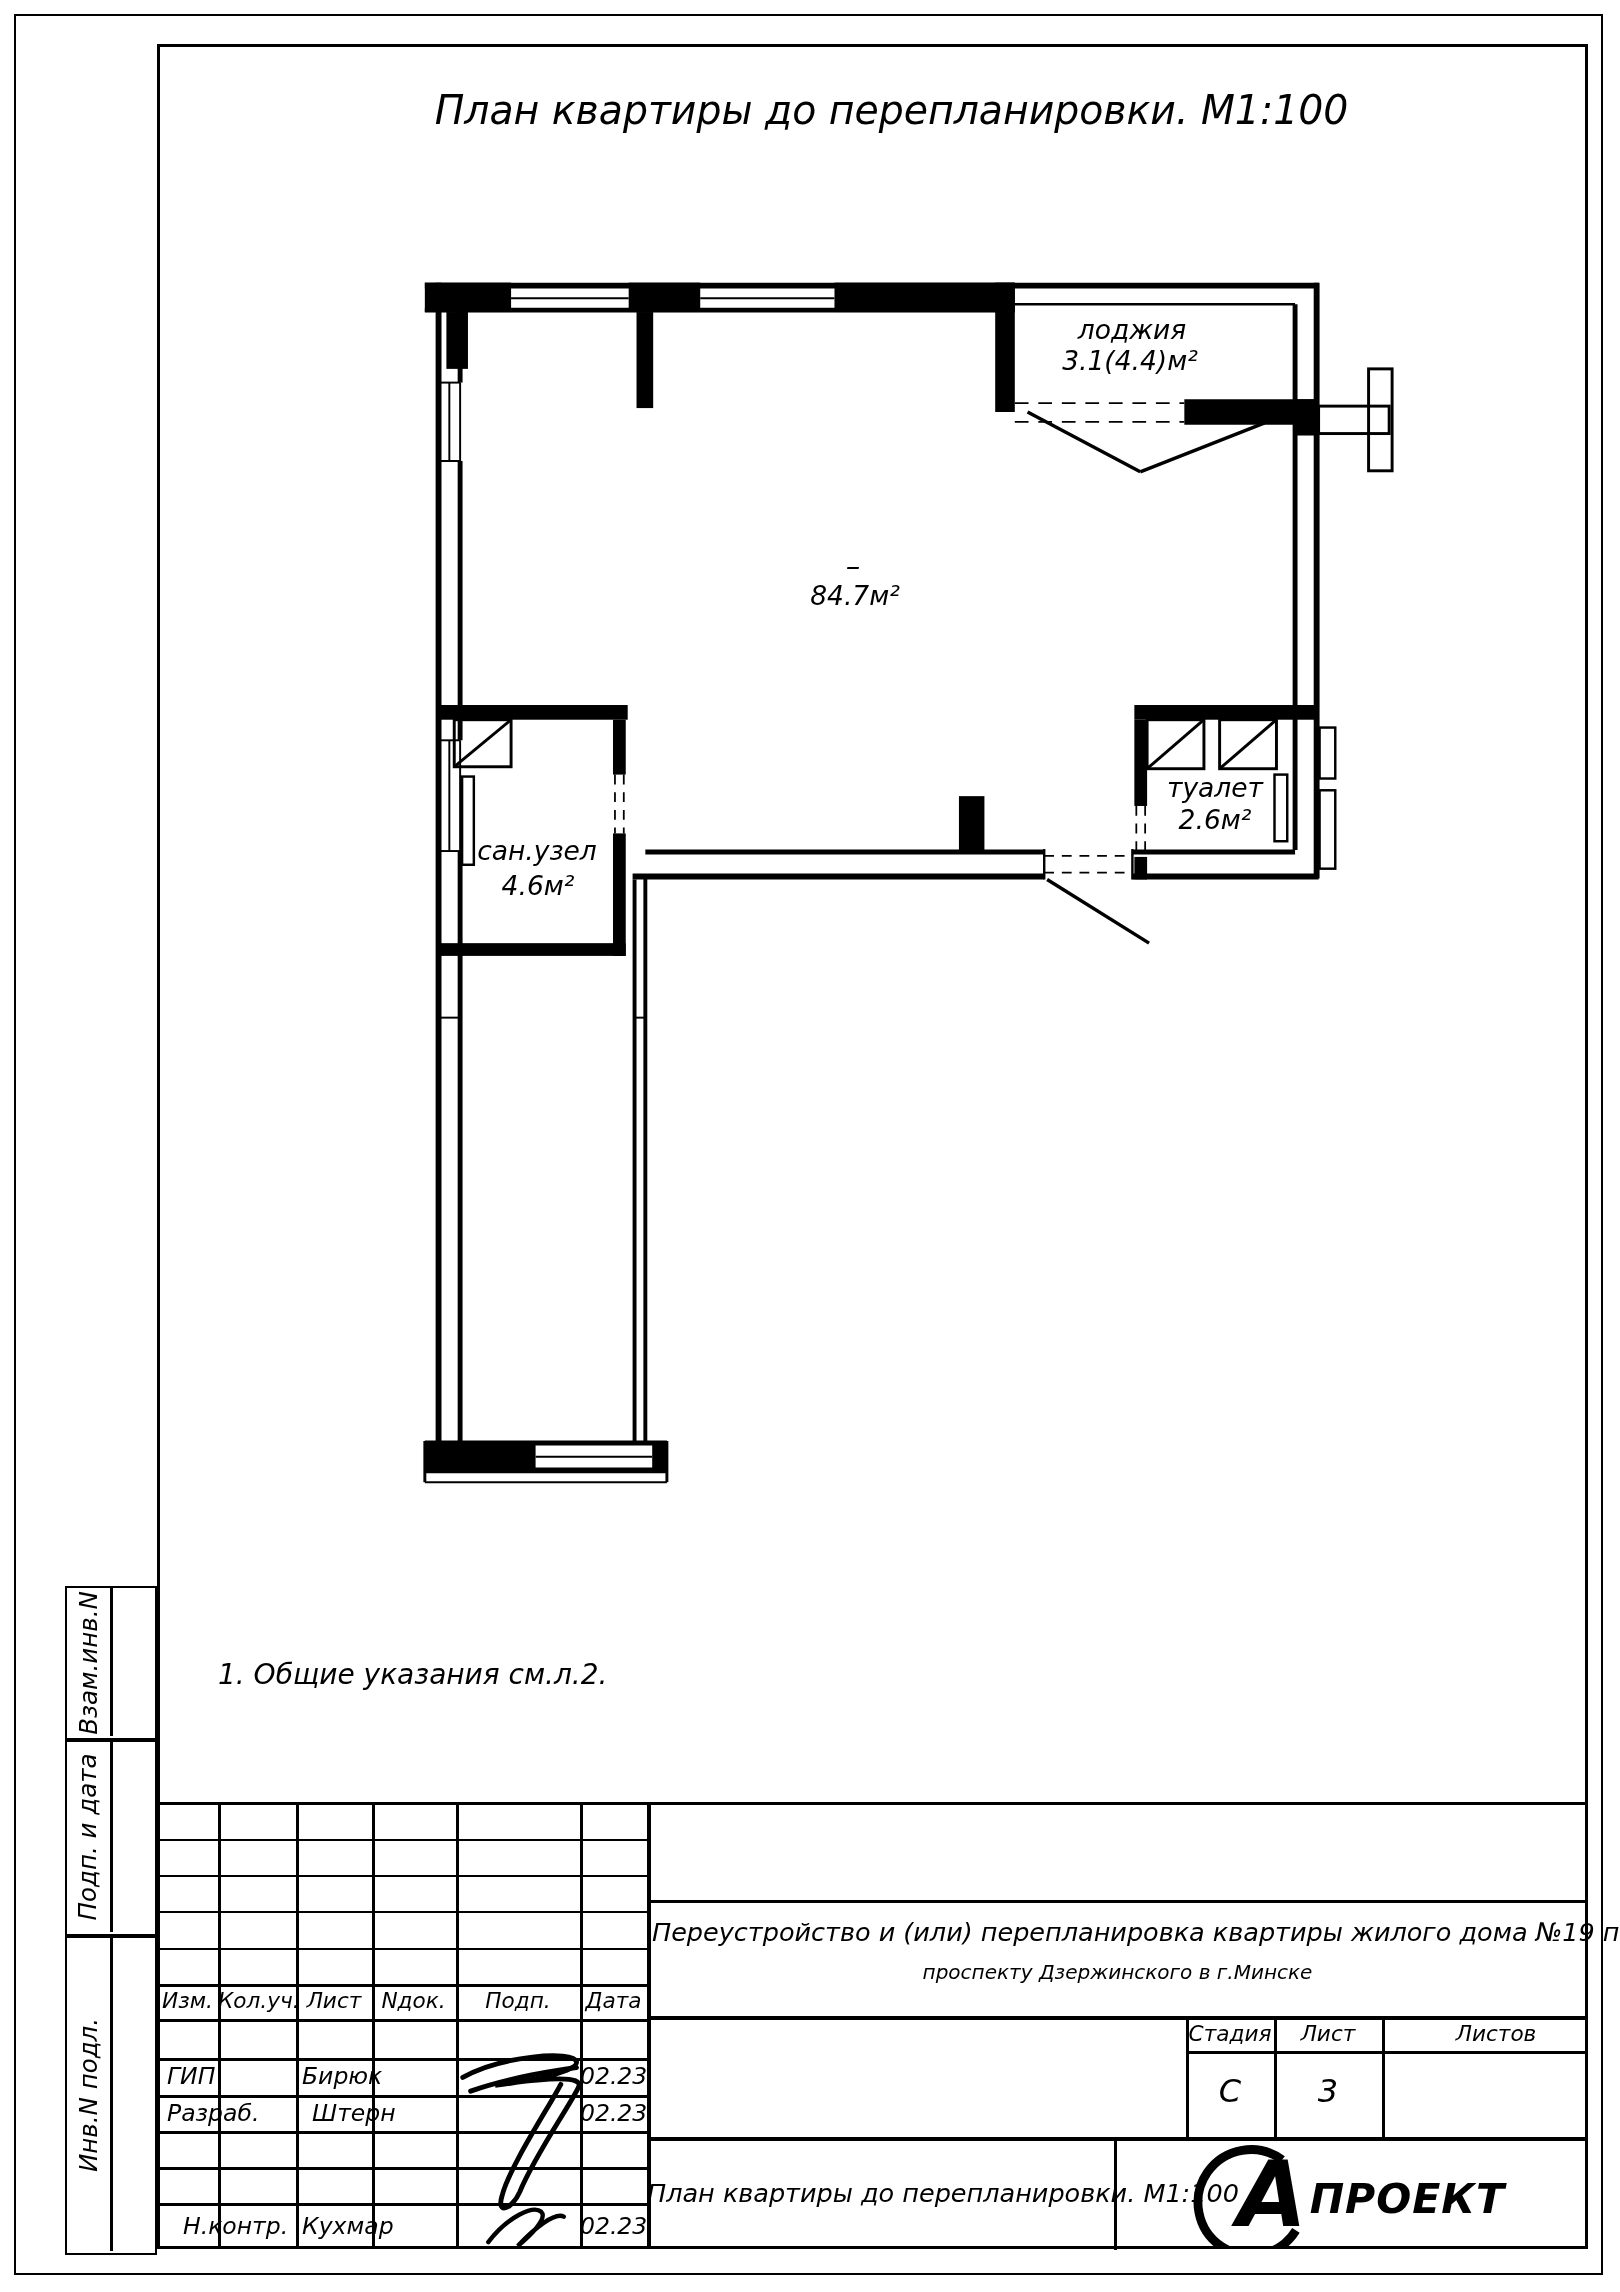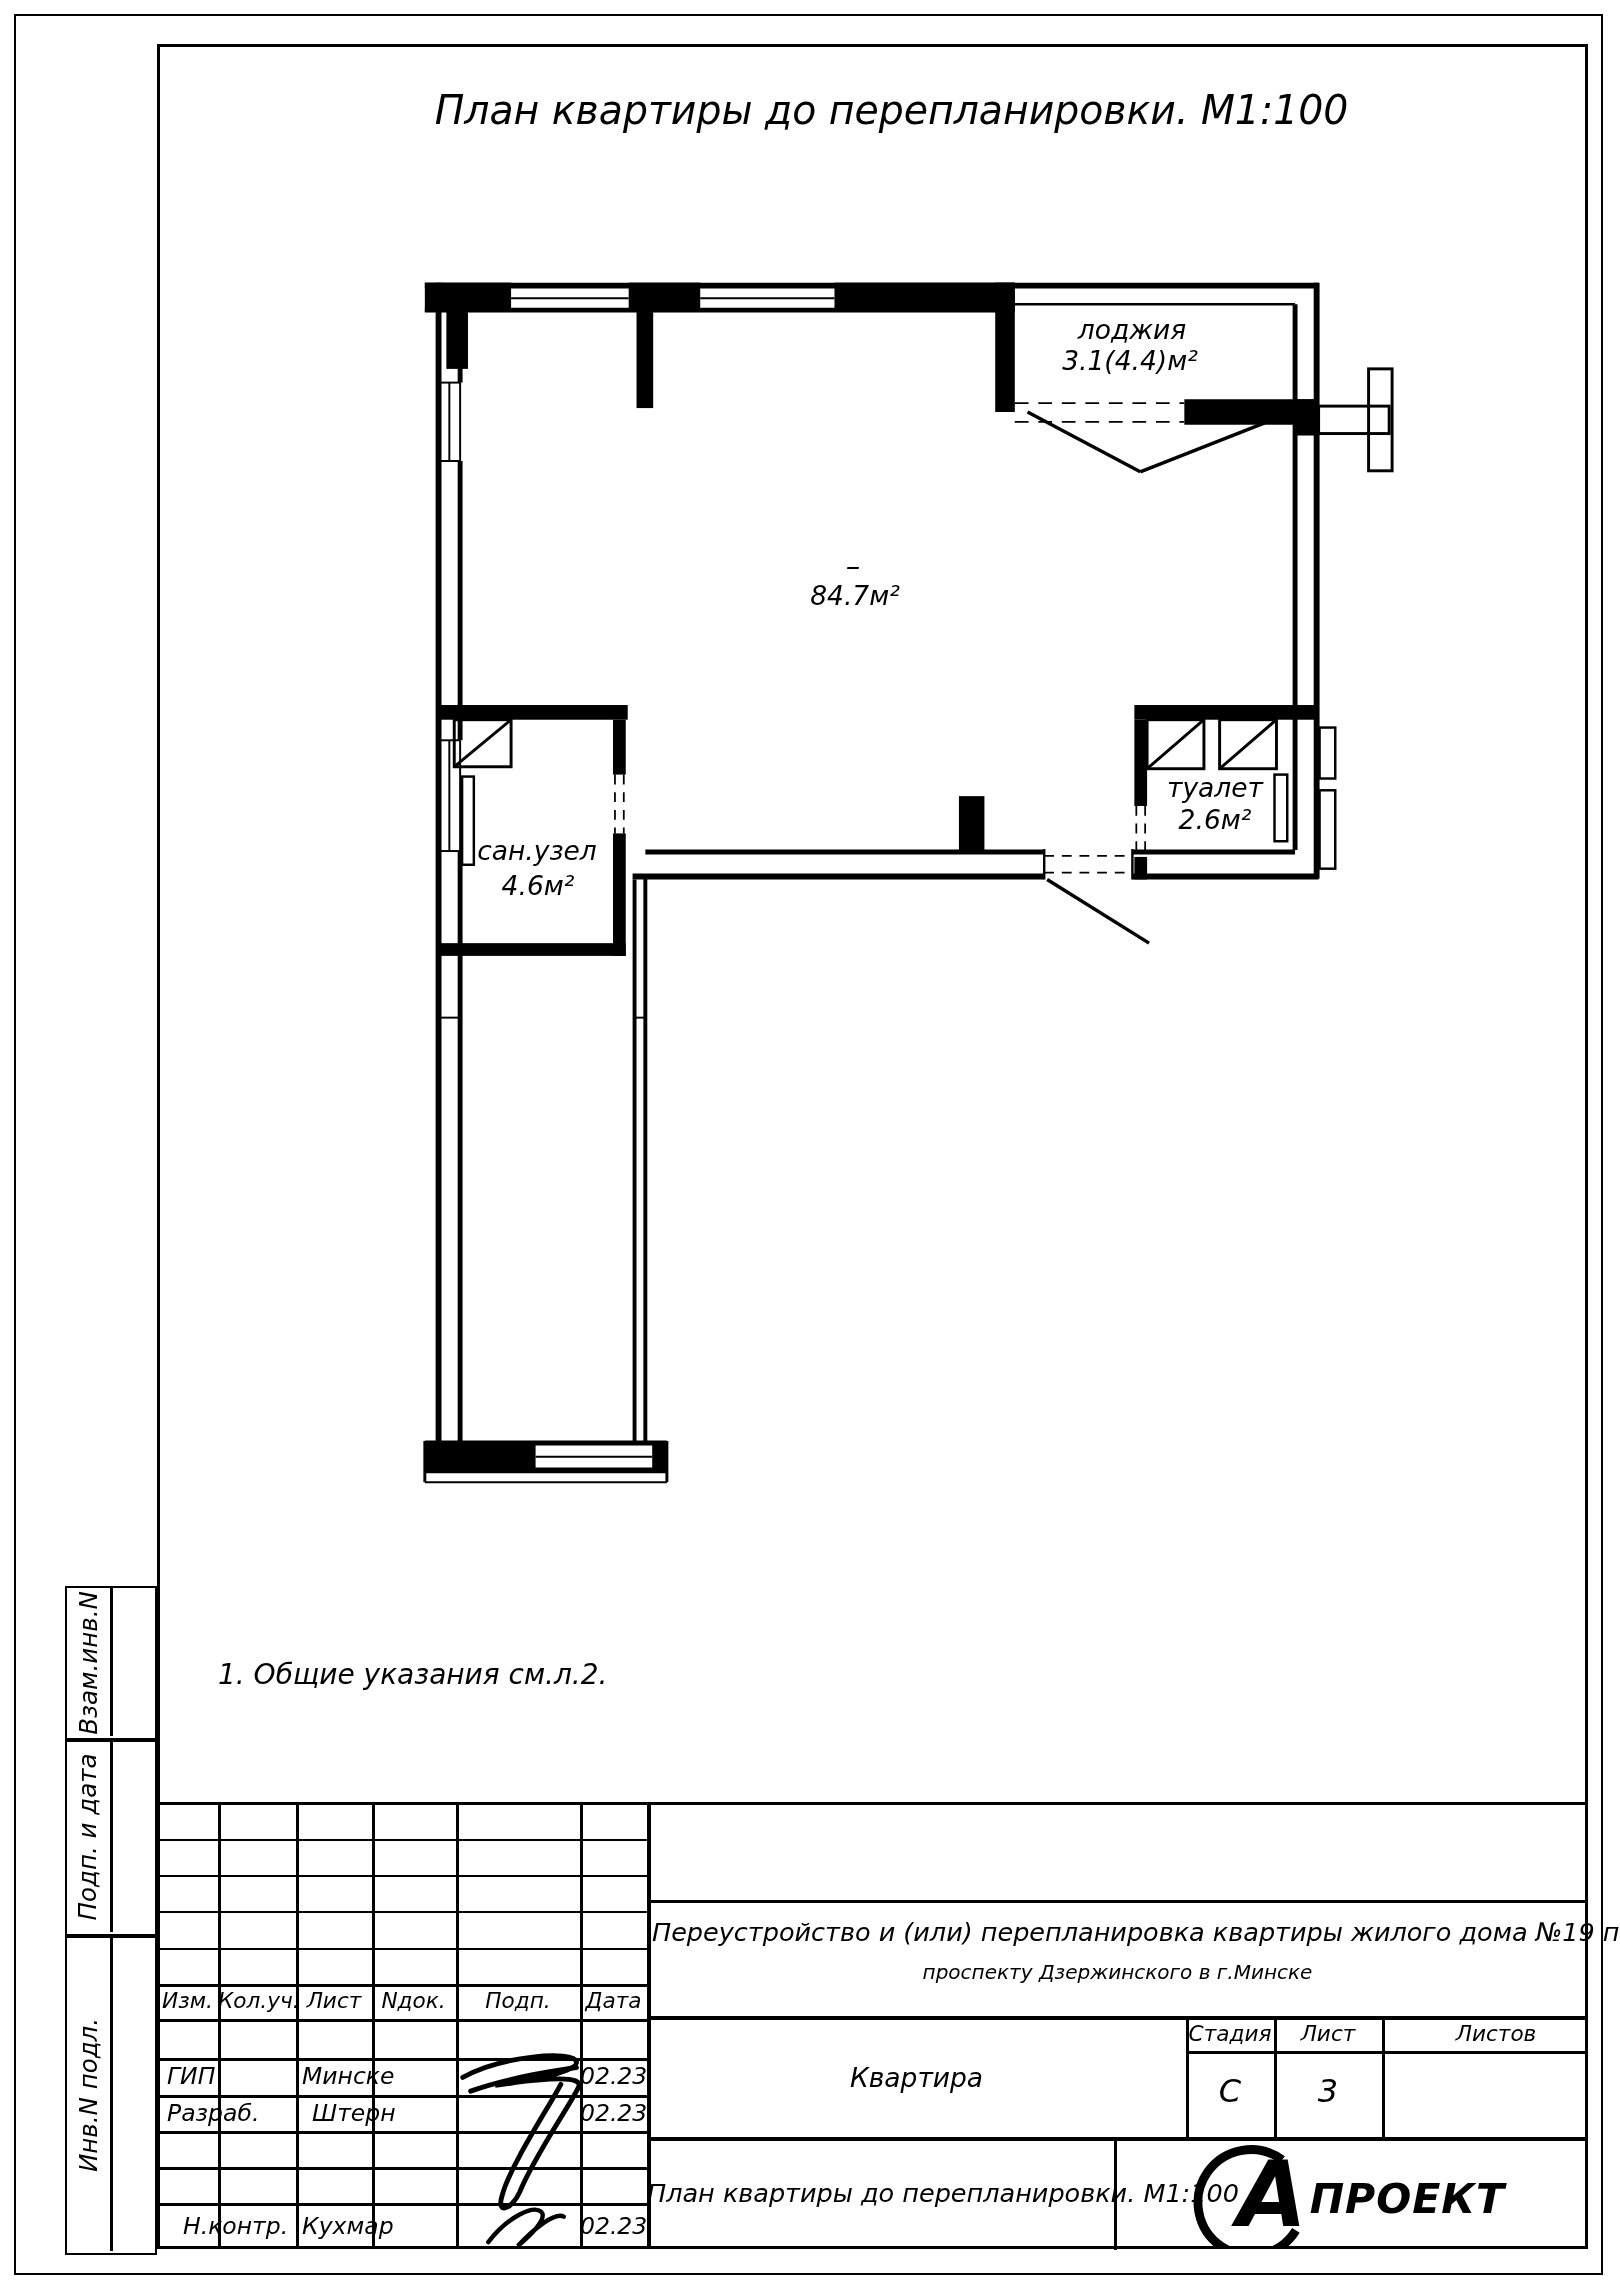--- a/index.html
+++ b/index.html
@@ -198,35 +198,34 @@
   <div class="hline" style="left:647px;top:2137px;width:941px;height:3.9px"></div>
 
   <div class="tbtxt" style="left:157px;width:61px;top:1988px">Изм.</div>
   <div class="tbtxt" style="left:218px;width:78px;top:1988px">Кол.уч.</div>
   <div class="tbtxt" style="left:296px;width:76px;top:1988px">Лист</div>
   <div class="tbtxt" style="left:372px;width:83px;top:1988px">Nдок.</div>
   <div class="tbtxt" style="left:456px;width:124px;top:1988px">Подп.</div>
   <div class="tbtxt" style="left:580px;width:67px;top:1988px">Дата</div>
 
   <div class="tbrow" style="left:167px;top:2062px">ГИП</div>
-  <div class="tbrow" style="left:302px;top:2062px">Минске</div>
+  <div class="tbrow" style="left:302px;top:2062px">Бирюк</div>
   <div class="tbrow" style="left:580px;width:67px;top:2062px;text-align:center">02.23</div>
 
   <div class="tbrow" style="left:167px;top:2099px">Разраб.</div>
   <div class="tbrow" style="left:312px;top:2099px">Штерн</div>
   <div class="tbrow" style="left:580px;width:67px;top:2099px;text-align:center">02.23</div>
 
   <div class="tbrow" style="left:183px;top:2212px">Н.контр.</div>
   <div class="tbrow" style="left:302px;top:2212px">Кухмар</div>
   <div class="tbrow" style="left:580px;width:67px;top:2212px;text-align:center">02.23</div>
 
   <div class="tbtxt" style="left:652px;width:931px;top:1917px;font-size:25.5px">Переустройство и (или) перепланировка квартиры жилого дома №19 по</div>
   <div class="tbtxt" style="left:652px;width:931px;top:1960px;font-size:20px">проспекту Дзержинского в г.Минске</div>
 
-  <div class="tbtxt" style="left:647px;width:539px;top:2062px;font-size:26.5px">Квартира</div>
   <div class="tbtxt" style="left:1186px;width:88px;top:2021px">Стадия</div>
   <div class="tbtxt" style="left:1274px;width:108px;top:2021px">Лист</div>
   <div class="tbtxt" style="left:1382px;width:228px;top:2021px">Листов</div>
   <div class="tbtxt" style="left:1186px;width:88px;top:2072px;font-size:32px">С</div>
   <div class="tbtxt" style="left:1274px;width:108px;top:2072px;font-size:32px">3</div>
   <div class="tbtxt" style="left:1382px;width:206px;top:2072px;font-size:32px"></div>
 
   <div class="tbtxt" style="left:647px;width:468px;top:2178px;font-size:25.5px">План квартиры до перепланировки. М1:100</div>
 
   <svg class="abs" style="left:157px;top:1802px" width="1431" height="447" viewBox="160 1839 1460 456" fill="none" stroke="#000">

